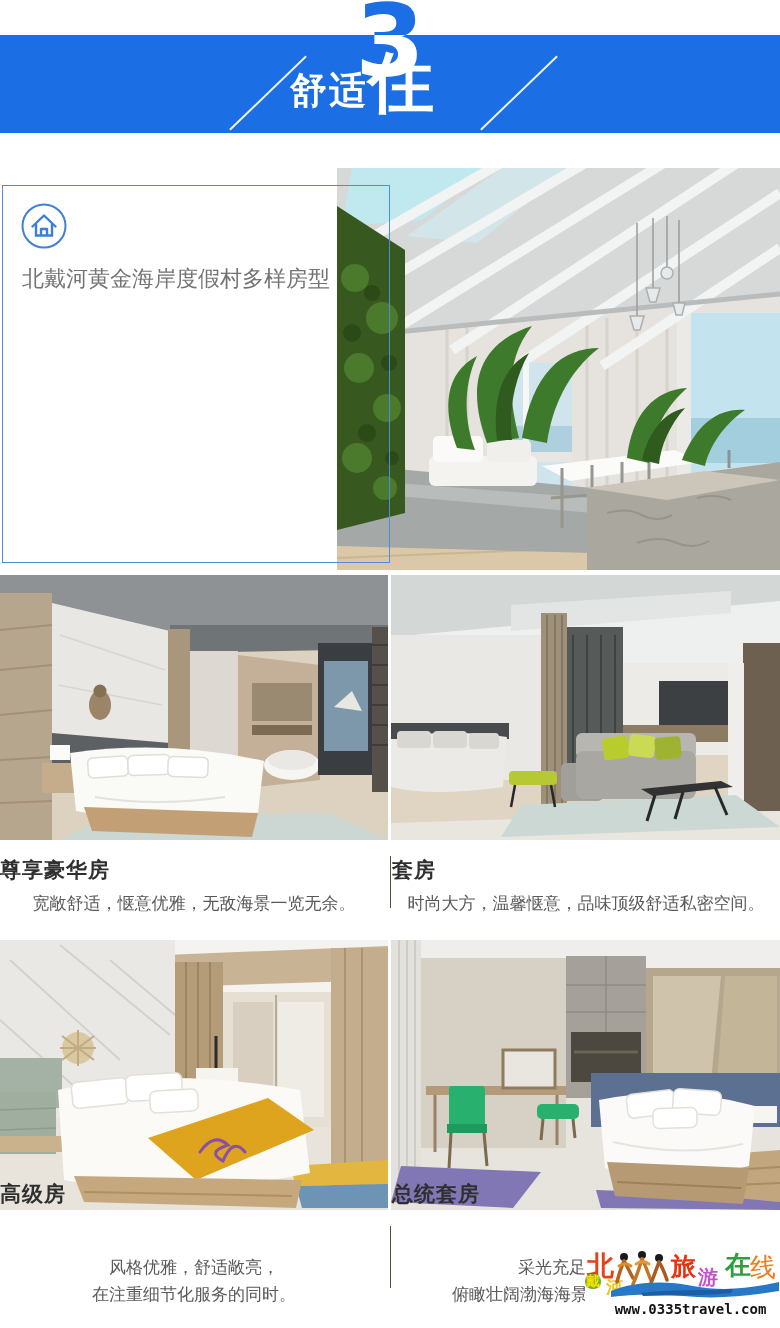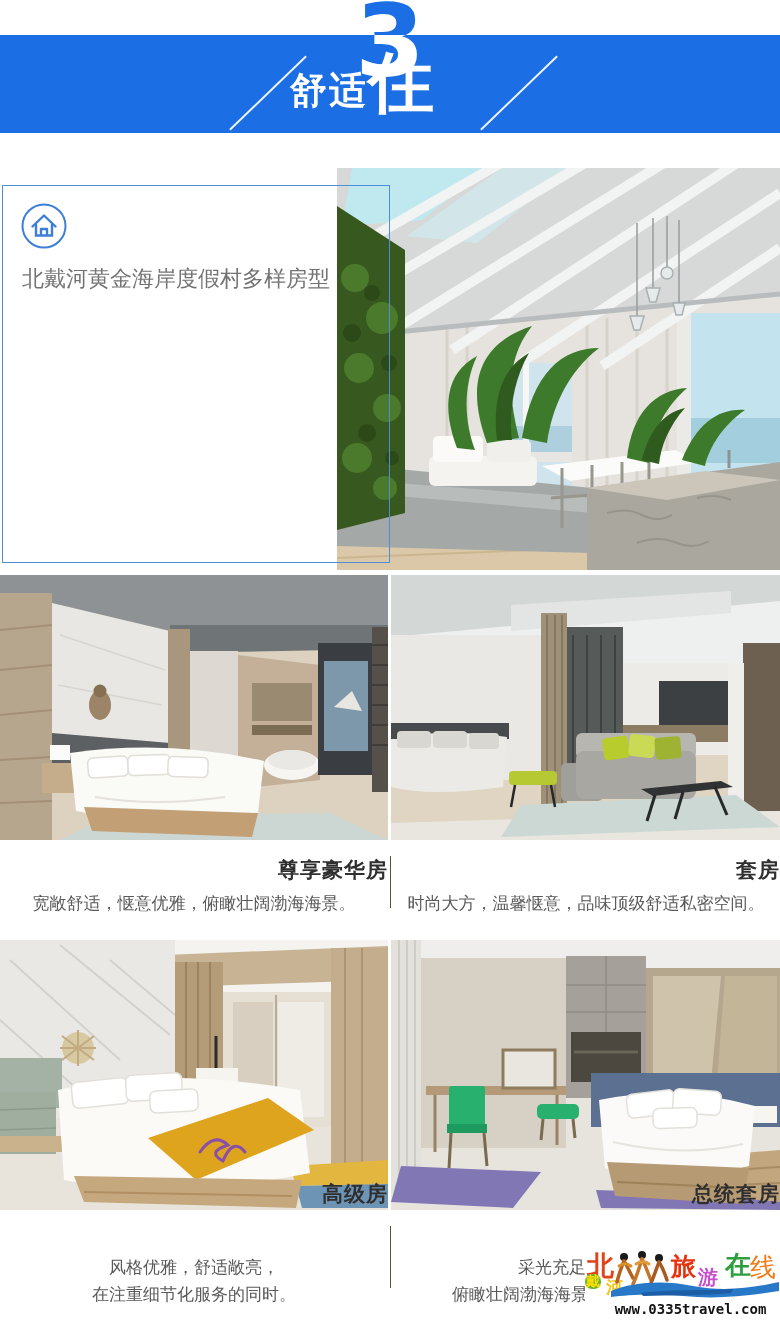--- a/index.html
+++ b/index.html
@@ -36,21 +36,21 @@
 
   
   .photo{position:absolute;overflow:hidden;background:#ddd;}
   .photo svg{display:block;width:100%;height:100%;}
   #photo-r1{left:0;top:575px;width:388px;height:265px;}
   #photo-r2{left:391px;top:575px;width:389px;height:265px;}
   #photo-r3{left:0;top:940px;width:388px;height:270px;}
   #photo-r4{left:391px;top:940px;width:389px;height:270px;}
 
   
-  .cap-t{position:absolute;width:388px;text-align:right;font-size:21px;font-weight:bold;
+  .cap-t{position:absolute;width:388px;text-align:left;font-size:21px;font-weight:bold;
          color:#2f2f2f;letter-spacing:1px;}
   .cap-d{position:absolute;width:388px;text-align:center;font-size:17px;color:#595959;
          line-height:27px;}
   .cap-left{left:0;} .cap-right{left:392px;}
   .row1-t{top:856px;} .row1-d{top:890px;}
   .row2-t{top:1180px;} .row2-d{top:1254px;}
   .divider{position:absolute;left:390px;width:0;border-left:1px solid #55523a;}
   .divider.d1{top:856px;height:52px;}
   .divider.d2{top:1226px;height:62px;}
   .abs-line{position:absolute;font-size:17px;color:#595959;white-space:nowrap;}
@@ -440,21 +440,21 @@
         <rect x="282" y="150" width="48" height="24" rx="6" transform="rotate(4 306 162)"></rect>
         <rect x="262" y="168" width="44" height="20" rx="6" transform="rotate(-2 284 178)"></rect>
       </g>
       <path d="M222 202 q70 16 130 2" stroke="#e6e4de" stroke-width="2" fill="none"></path>
       <polygon points="216,222 358,228 352,264 224,256" fill="#b69a74"></polygon>
       <line x1="226" y1="242" x2="350" y2="248" stroke="#9d8157" stroke-width="2"></line>
     </svg>
   </div>
 
   <div class="cap-t cap-left row1-t">尊享豪华房</div>
-  <div class="cap-d cap-left row1-d">宽敞舒适，惬意优雅，俯瞰壮阔渤海海景。</div>
+  <div class="cap-d cap-left row1-d">宽敞舒适，惬意优雅，无敌海景一览无余。</div>
   <div class="divider d1"></div>
   <div class="cap-t cap-right row1-t">套房</div>
   <div class="cap-d cap-right row1-d">时尚大方，温馨惬意，品味顶级舒适私密空间。</div>
 
   <div class="cap-t cap-left row2-t">高级房</div>
   <div class="cap-d cap-left row2-d">
     <span>风格优雅，舒适敞亮，</span><br>
     <span>在注重细节化服务的同时。</span>
   </div>
   <div class="divider d2"></div>

